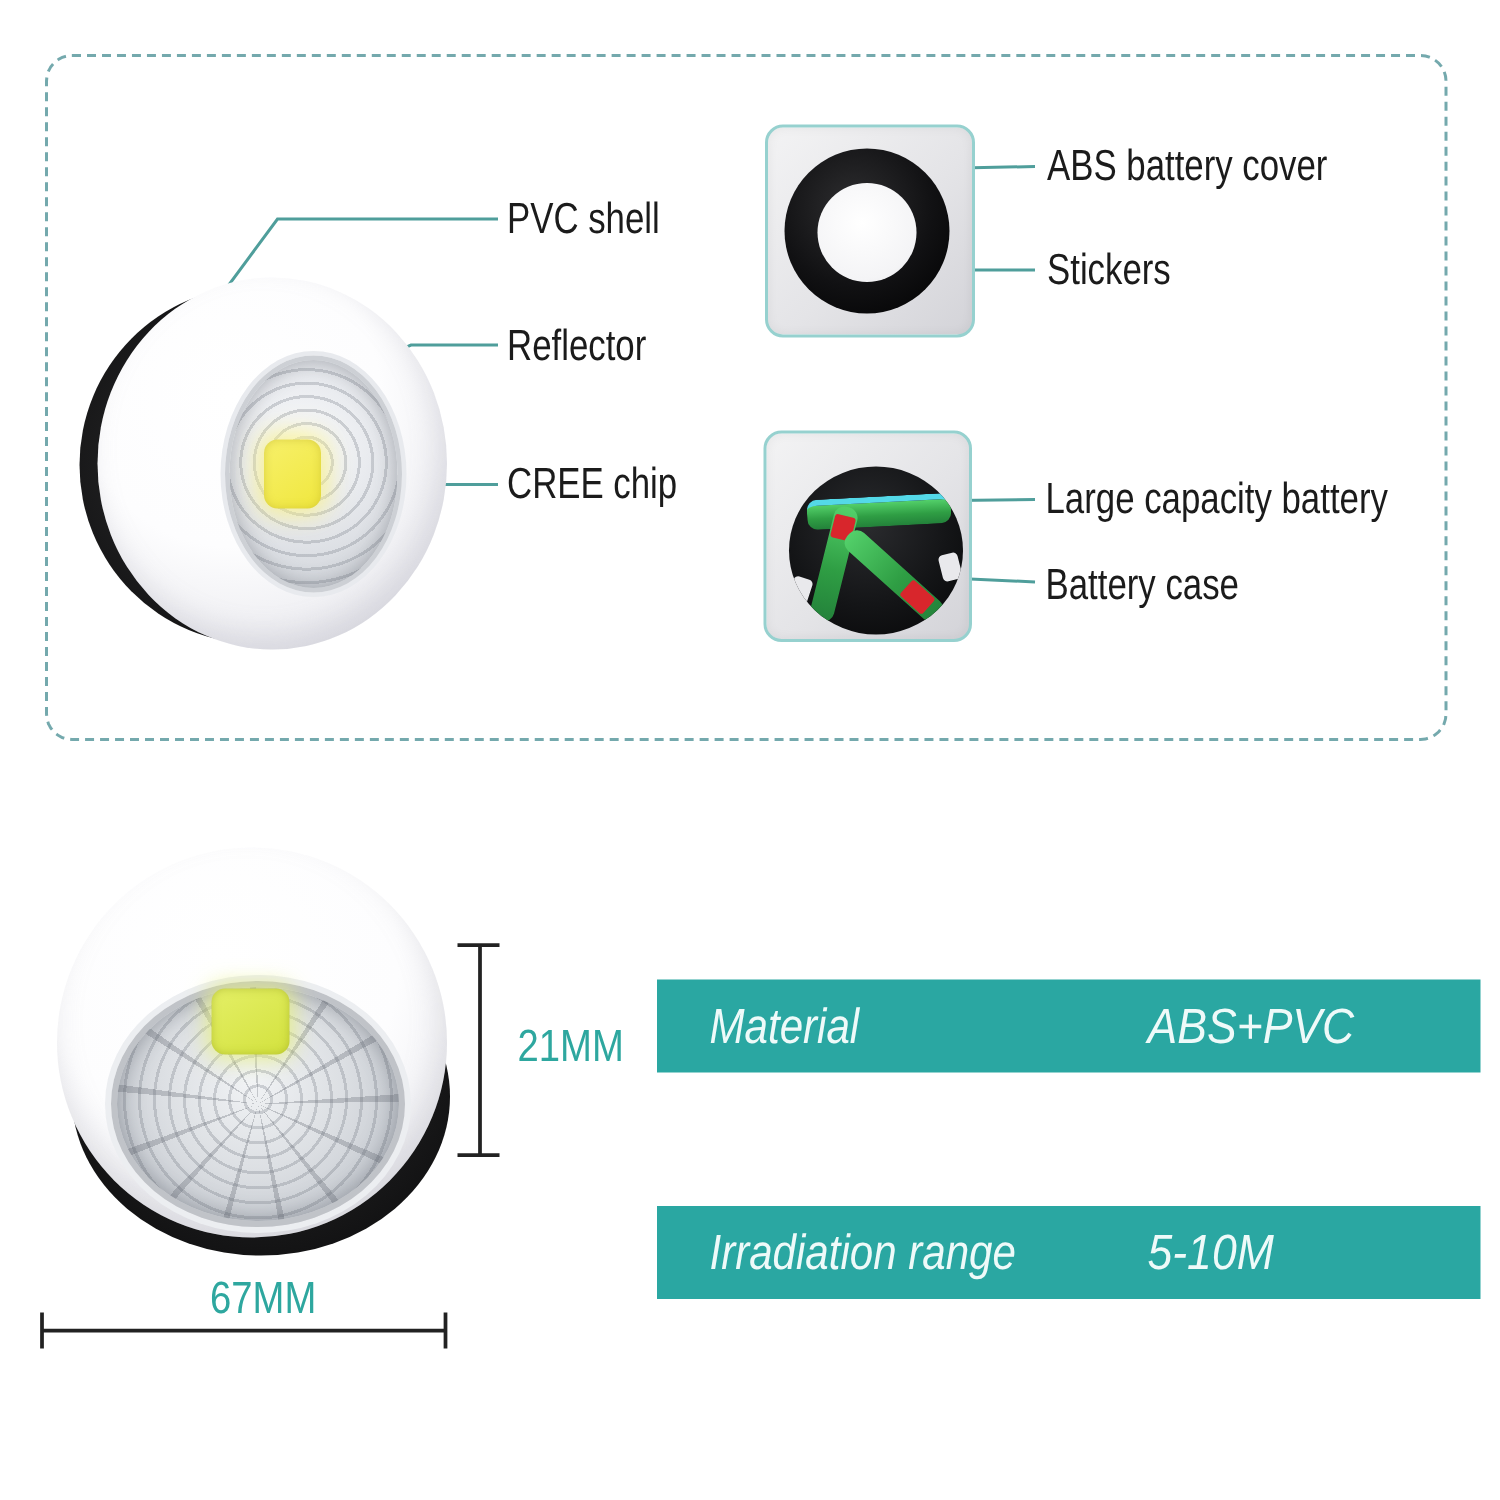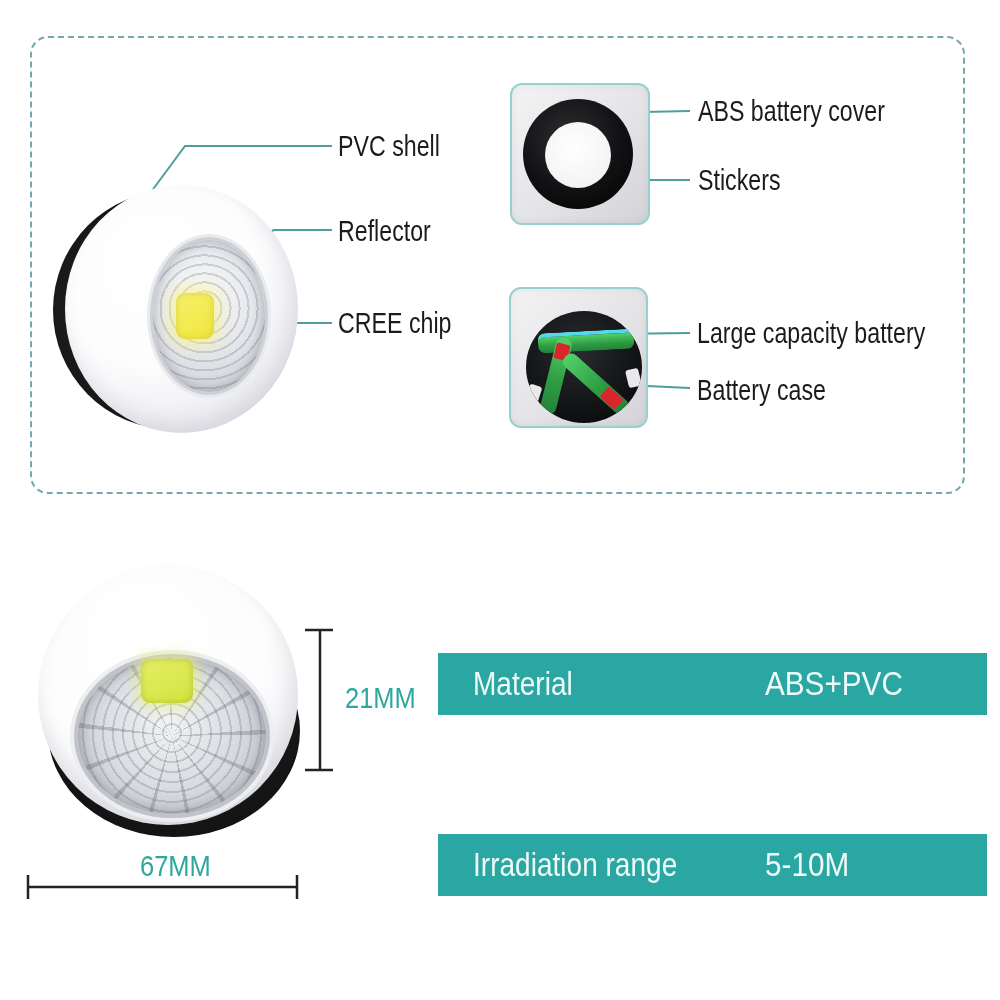--- a/index.html
+++ b/index.html
@@ -75,21 +75,21 @@
     box-shadow:inset 0 0 16px rgba(80,85,95,.5), 0 0 0 4px #eceef1;}
   #lamp-top .chip{left:103px;top:94px;width:52px;height:44px;border-radius:9px;
     background:linear-gradient(150deg,#e4ef66,#d3e23e);
     box-shadow:0 0 14px 3px rgba(230,240,120,.8), inset 0 0 6px rgba(150,160,30,.5);}
 
   
   .dim-text{font-size:30px;line-height:30px;white-space:nowrap;
     transform:scaleX(.85);transform-origin:0 50%;}
 
   
-  .spec-row{left:438px;width:549px;height:62px;}
+  .spec-row{left:438px;width:549px;height:62px;font-style:italic;}
   .spec-row .bg{position:absolute;left:0;top:0;width:100%;height:100%;}
   .spec-label{position:absolute;left:35px;top:0;height:62px;line-height:62px;font-size:33px;
     white-space:nowrap;transform:scaleX(.85);transform-origin:0 50%;}
   .spec-value{position:absolute;left:327px;top:0;height:62px;line-height:62px;font-size:33px;
     white-space:nowrap;transform:scaleX(.9);transform-origin:0 50%;}
 </style>
 </head>
 <body>
 
 <div id="canvas">
@@ -159,19 +159,19 @@
   </div>
 
   <div class="abs dim-text" style="left:345px;top:683px;color:#2ea79f">21MM</div>
   <div class="abs dim-text" style="left:140px;top:851px;color:#2ea79f">67MM</div>
 
   <div class="abs spec-row" style="top:653px">
     <div class="bg" style="background:#2aa7a2"></div>
     <div class="spec-label" style="color:#eefaf9">Material</div>
     <div class="spec-value" style="color:#eefaf9">ABS+PVC</div>
   </div>
-  <div class="abs spec-row" style="top:834px">
+  <div class="abs spec-row" style="top:804px">
     <div class="bg" style="background:#2aa7a2"></div>
     <div class="spec-label" style="color:#eefaf9">Irradiation range</div>
     <div class="spec-value" style="color:#eefaf9">5-10M</div>
   </div>
 
 </div>
 
 </body></html>

